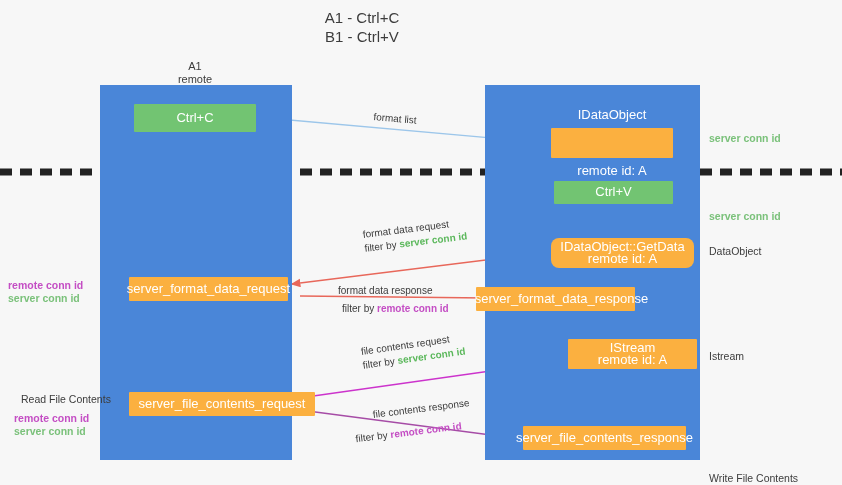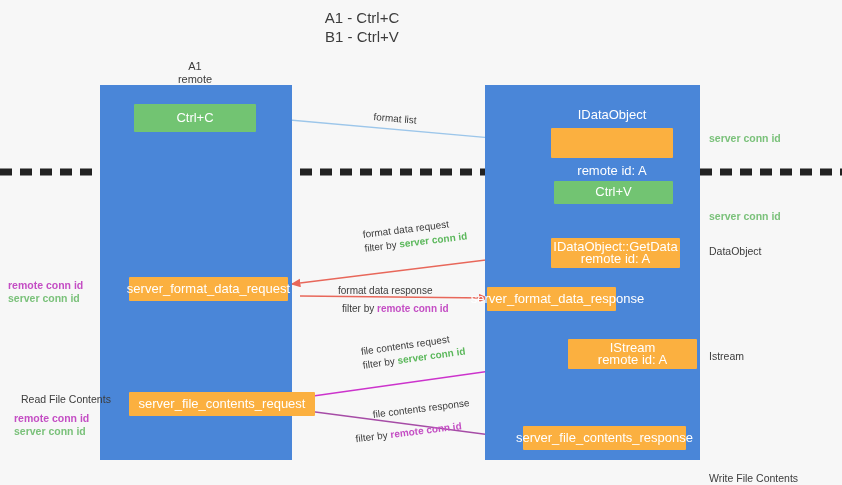--- a/index.html
+++ b/index.html
@@ -115,26 +115,26 @@
 
 <div class="box orange" style="left:551px;top:128px;width:122px;height:30px;gap:43px;">
   <span>IDataObject</span>
   <span>remote id: A</span>
 </div>
 
 <div class="box green" style="left:554px;top:181px;width:119px;height:23px;">
   <span>Ctrl+V</span>
 </div>
 
-<div class="box orange" style="left:551px;top:238px;width:129px;height:30px;">
+<div class="box orange" style="left:551px;top:238px;width:143px;height:30px;border-radius:8px;">
   <span>IDataObject::GetData</span>
   <span>remote id: A</span>
 </div>
 
-<div class="box orange" style="left:487px;top:287px;width:129px;height:24px;padding-left:12px;">
+<div class="box orange" style="left:476px;top:287px;width:159px;height:24px;padding-left:12px;">
   <span>server_format_data_response</span>
 </div>
 
 <div class="box orange" style="left:568px;top:339px;width:129px;height:30px;">
   <span>IStream</span>
   <span>remote id: A</span>
 </div>
 
 <div class="box orange" style="left:523px;top:426px;width:163px;height:24px;">
   <span>server_file_contents_response</span>

